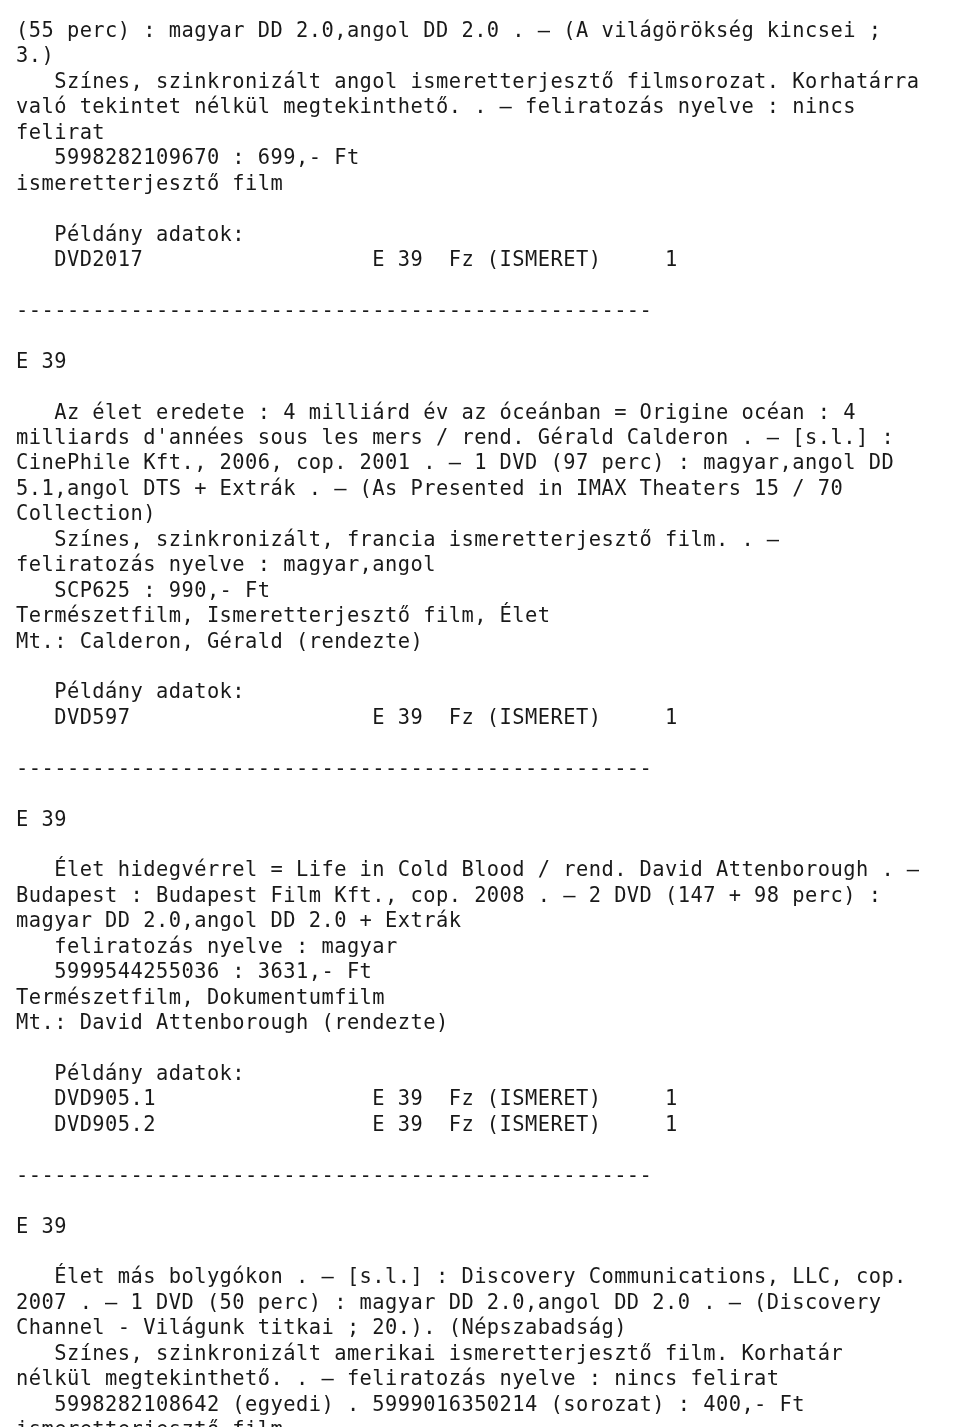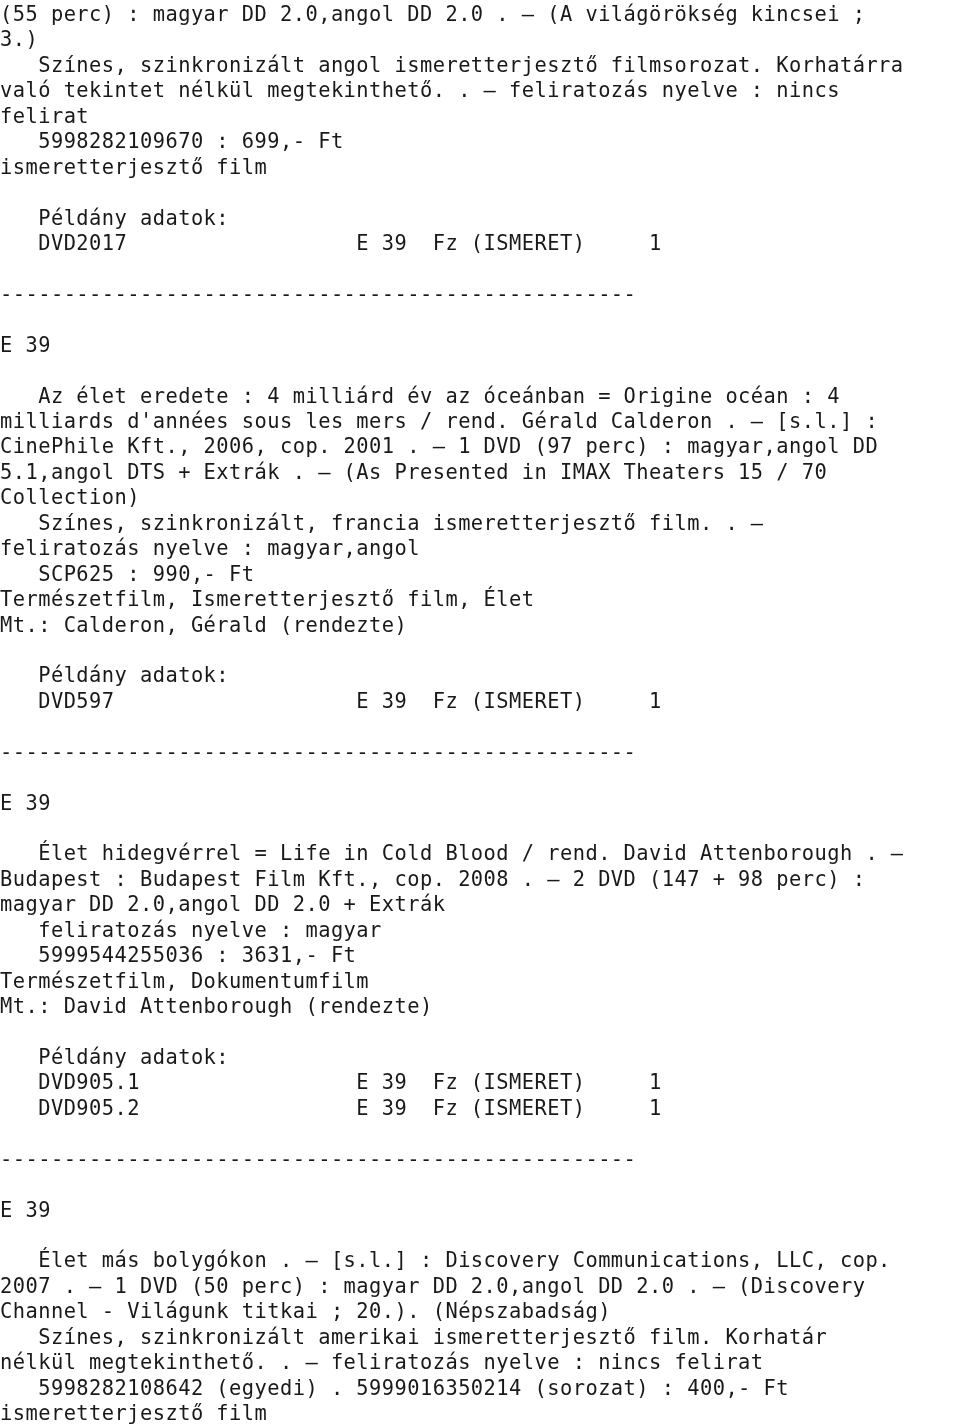--- a/index.html
+++ b/index.html
@@ -11,21 +11,21 @@
     width: 960px;
     height: 1427px;
     overflow: hidden;
     font-family: "DejaVu Sans Mono", "Liberation Mono", monospace;
   }
   #page {
     width: 960px;
     height: 1122px;
     position: relative;
     box-sizing: border-box;
-    padding: 0;
+    padding: 16px;
   }
   .doc {
     font-family: "DejaVu Sans Mono", "Liberation Mono", monospace;
     font-size: 20.4px;
     line-height: 25.45px;
     letter-spacing: 0.45px;
     color: #191919;
     white-space: pre;
     padding-top: 2px;
     -webkit-font-smoothing: none;

